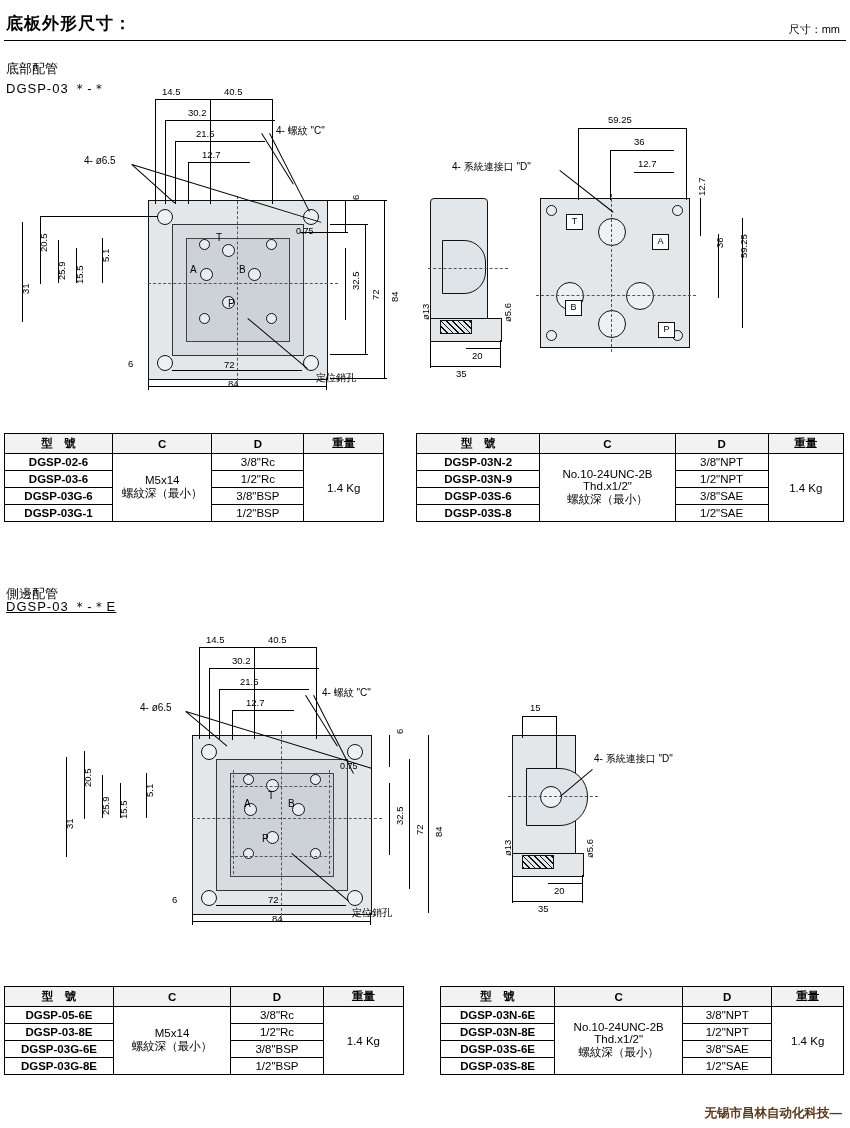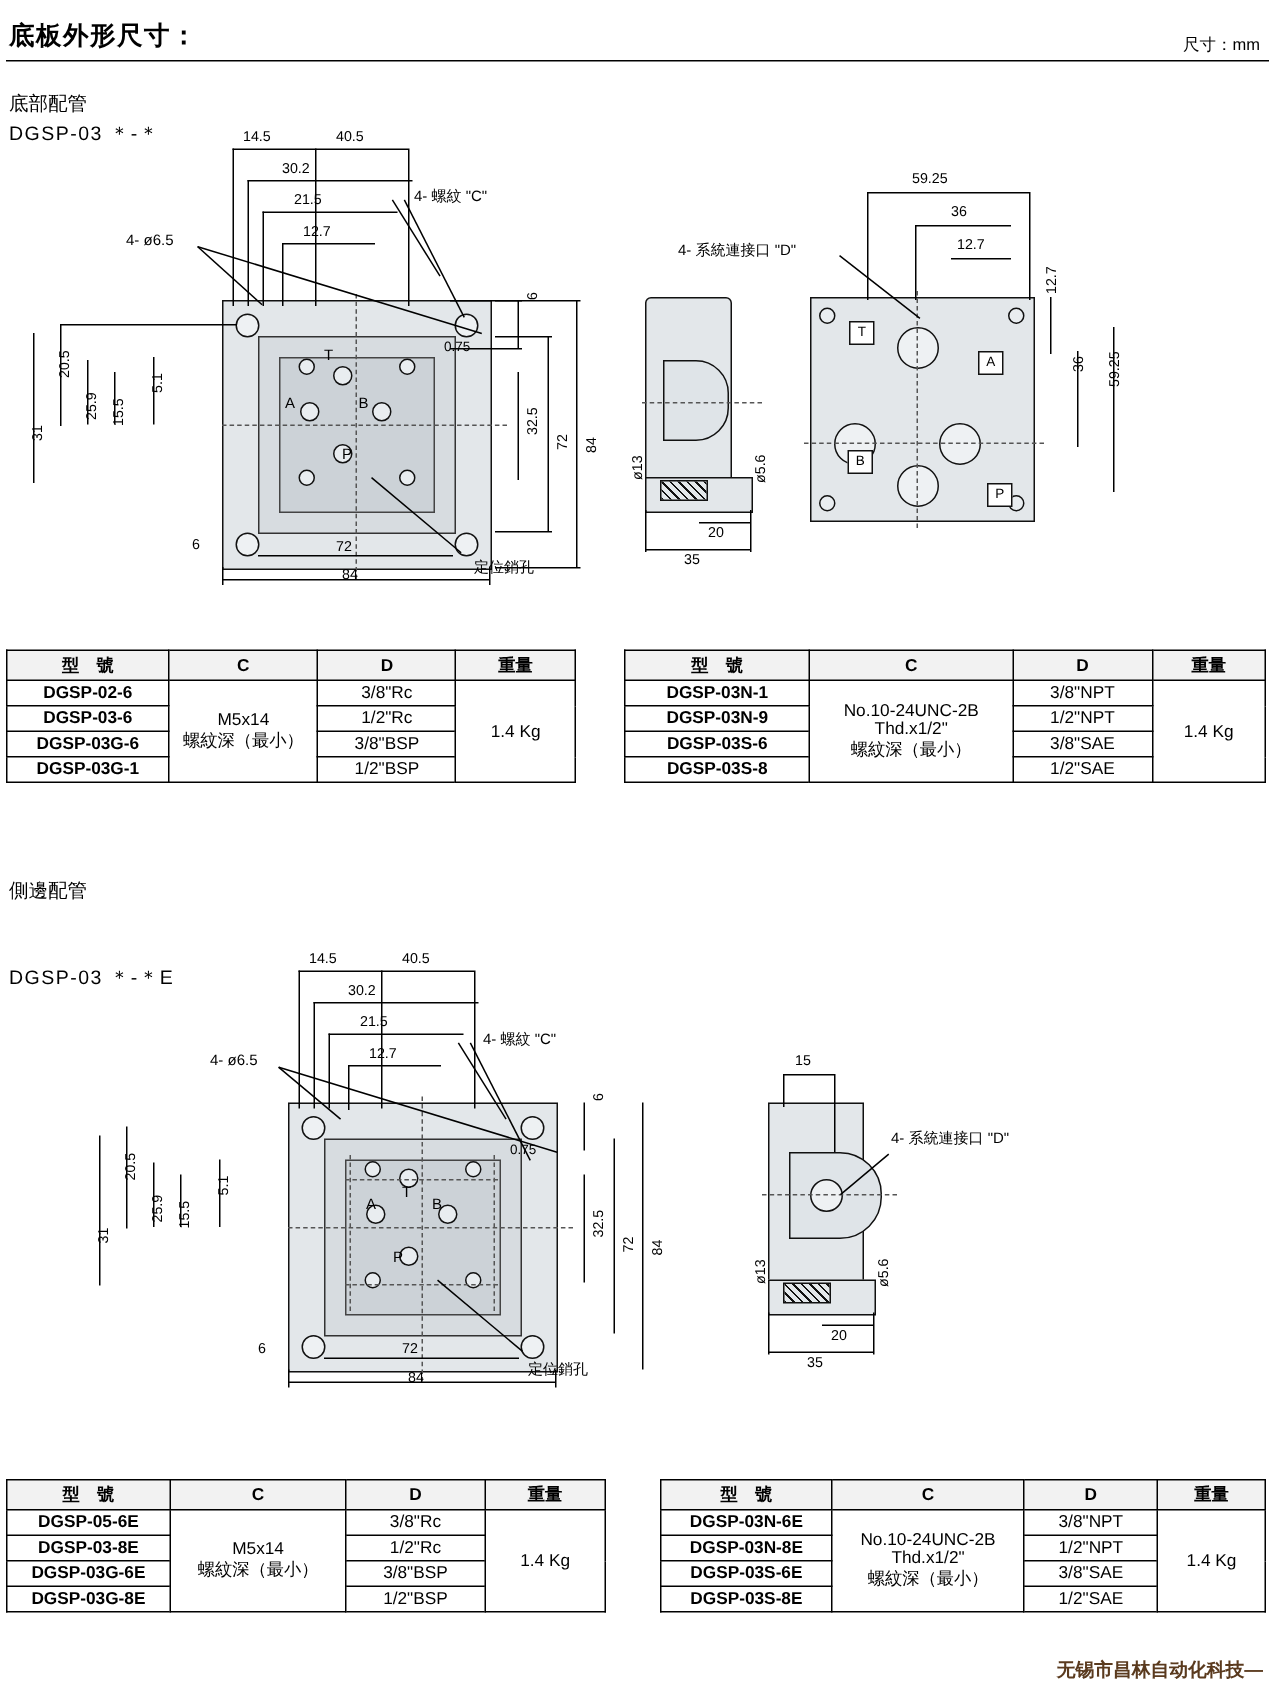--- a/index.html
+++ b/index.html
@@ -264,21 +264,21 @@
 
   <table class="spec" style="left:416px;top:433px;width:428px;">
     <tbody>
         <tr>
       <th style="width:126px;">型　號</th>
       <th style="width:138px;">C</th>
       <th style="width:90px;">D</th>
       <th style="width:74px;">重量</th>
     </tr>
     <tr>
-      <td class="model">DGSP-03N-1</td>
+      <td class="model">DGSP-03N-2</td>
       <td rowspan="4">
         <div>No.10-24UNC-2B</div>
         <div>Thd.x1/2"</div>
         <div>螺紋深（最小）</div>
       </td>
       <td>3/8"NPT</td>
       <td rowspan="4">1.4 Kg</td>
     </tr>
     <tr>
       <td class="model">DGSP-03N-9</td>
@@ -289,21 +289,21 @@
       <td>3/8"SAE</td>
     </tr>
     <tr>
       <td class="model">DGSP-03S-8</td>
       <td>1/2"SAE</td>
     </tr>
   </tbody>
     </table>
 
   <div class="sec-title" style="left:6px;top:585px;">側邊配管</div>
-  <div class="sec-sub" style="left:6px;top:643px;">DGSP-03 ＊-＊E</div>
+  <div class="sec-sub" style="left:6px;top:598px;text-decoration:underline;">DGSP-03 ＊-＊E</div>
 
   <div>
     <div class="plate" style="left:192px;top:735px;width:178px;height:178px;"></div>
     <div class="plate-in" style="left:216px;top:759px;width:130px;height:130px;"></div>
     <div class="plate-in2" style="left:230px;top:773px;width:102px;height:102px;"></div>
 
     <div class="hole" style="left:201px;top:744px;width:14px;height:14px;"></div>
     <div class="hole" style="left:347px;top:744px;width:14px;height:14px;"></div>
     <div class="hole" style="left:201px;top:890px;width:14px;height:14px;"></div>
     <div class="hole" style="left:347px;top:890px;width:14px;height:14px;"></div>

